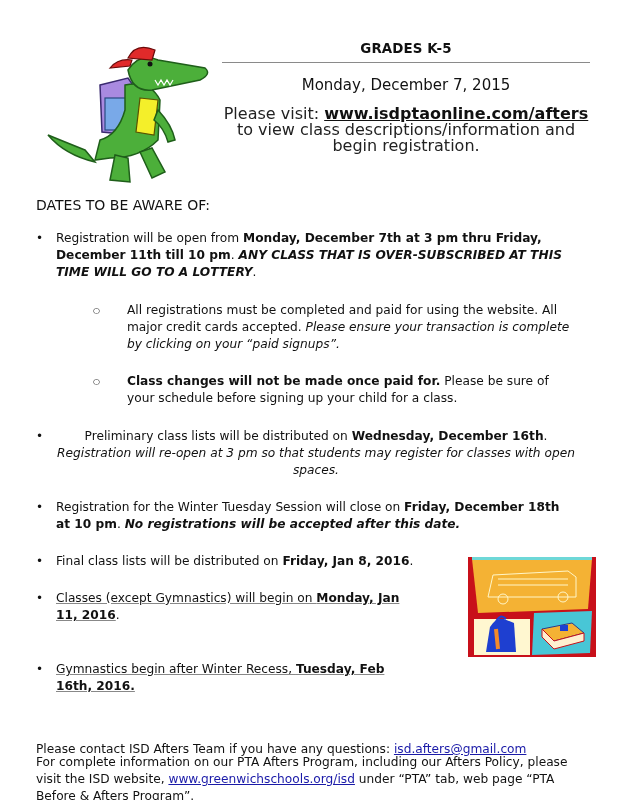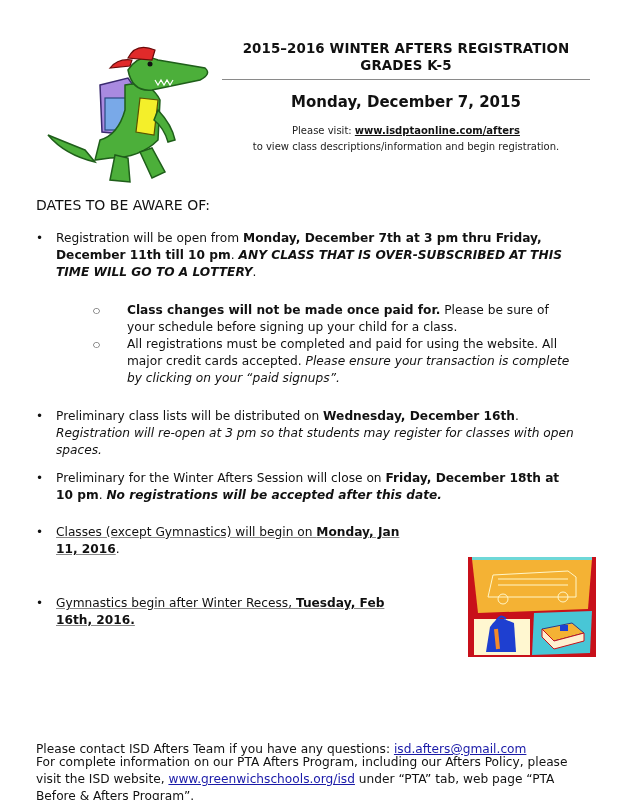--- a/index.html
+++ b/index.html
@@ -2,22 +2,22 @@
 <html><head>
 <meta charset="utf-8">
 <style>
   html, body { margin:0; padding:0; background:#fff; }
   body { width:618px; height:800px; position:relative; overflow:hidden;
          font-family:"DejaVu Sans", sans-serif; color:#111; font-size:12.2px; }
   .abs { position:absolute; }
   .header { left:222px; top:40px; width:368px; text-align:center; }
   .title { font-weight:bold; font-size:13.4px; line-height:17px; letter-spacing:0.1px; }
   .rule { height:0; border-top:1.5px solid #8a8a8a; margin:5px 0 0 0; }
-  .date { font-weight:bold; font-size:15px; margin-top:13px; }
-  .visit { margin-top:12px; font-size:10px; line-height:16px; color:#222; }
+  .date { font-weight:normal; font-size:15px; margin-top:13px; }
+  .visit { margin-top:12px; font-size:16px; line-height:16px; color:#222; }
   .visit a { color:#111; font-weight:bold; text-decoration:underline; }
   .label { left:36px; top:197px; font-size:14px; }
   ul.main { position:absolute; left:36px; top:230px; width:540px; margin:0; padding:0; list-style:none; }
   ul.main > li { position:relative; padding-left:20px; line-height:17px; }
   ul.main > li::before { content:"•"; position:absolute; left:0; top:0; font-size:12px; }
   ul.sub { list-style:none; margin:0; padding:0; }
   ul.sub > li { position:relative; padding-left:37px; margin-left:34px; line-height:17px; }
   ul.sub > li::before { content:"○"; position:absolute; left:3px; top:0; font-size:8px; }
   .b { font-weight:bold; }
   .i { font-style:italic; }
@@ -52,51 +52,53 @@
     <path d="M115 40 l3 5 l3 -5 l3 5 l3 -5 l3 5 l3 -5" fill="none" stroke="#fff" stroke-width="1.2"></path>
     <circle cx="110" cy="24" r="2.5" fill="#111"></circle>
 
     <path d="M88 18 Q96 2 115 10 L112 20 Z" fill="#e02a2a" stroke="#6a0a0a" stroke-width="1.2"></path>
     <path d="M70 28 Q78 18 92 20 L90 26 Z" fill="#e02a2a" stroke="#6a0a0a" stroke-width="1.2"></path>
   </svg>
 </div>
 
 <div class="abs header">
   <div class="title">
-    <div>2015–2016 WINTER AFTERS REGISTRATION</div>
     <div>GRADES K-5</div>
   </div>
   <div class="rule"></div>
   <div class="date">Monday, December 7, 2015</div>
   <div class="visit">
     <span>Please visit: </span><a>www.isdptaonline.com/afters</a><br>
     <span>to view class descriptions/information and begin registration.</span>
   </div>
 </div>
 
 <div class="abs label">DATES TO BE AWARE OF:</div>
 
 <ul class="main">
   <li style="margin-bottom:21px;">
     <span>Registration will be open from </span><span class="b">Monday, December 7th at 3 pm thru Friday, December 11th till 10 pm</span><span>.  </span><span class="bi">ANY CLASS THAT IS OVER-SUBSCRIBED AT THIS TIME WILL GO TO A LOTTERY</span><span>.</span>
     <ul class="sub" style="margin-top:21px;">
+      <li style="margin-bottom:20px;">
+        <span>All registrations must be completed and paid for using the website.  All major credit cards accepted.  </span><span class="i">Please ensure your transaction is complete by clicking on your “paid signups”.</span>
+      </li>
       <li>
         <span class="b">Class changes will not be made once paid for.</span><span>  Please be sure of your schedule before signing up your child for a class.</span>
       </li>
-      <li style="margin-bottom:20px;">
-        <span>All registrations must be completed and paid for using the website.  All major credit cards accepted.  </span><span class="i">Please ensure your transaction is complete by clicking on your “paid signups”.</span>
-      </li>
     </ul>
   </li>
-  <li style="margin-bottom:11px;">
+  <li style="margin-bottom:20px;text-align:center;">
     <span>Preliminary class lists will be distributed on </span><span class="b">Wednesday, December 16th</span><span>.</span><br>
     <span class="i">Registration will re-open at 3 pm so that students may register for classes with open spaces.</span>
   </li>
   <li style="margin-bottom:20px;">
-    <span>Preliminary for the Winter Afters Session will close on </span><span class="b">Friday, December 18th at 10 pm</span><span>.  </span><span class="bi">No registrations will be accepted after this date.</span>
+    <span>Registration for the Winter Tuesday Session will close on </span><span class="b">Friday, December 18th at 10 pm</span><span>.  </span><span class="bi">No registrations will be accepted after this date.</span>
+  </li>
+  <li style="margin-bottom:20px;">
+    <span>Final class lists will be distributed on </span><span class="b">Friday, Jan 8, 2016</span><span>.</span>
   </li>
   <li style="margin-bottom:37px; width:360px;">
     <span class="u">Classes (except Gymnastics) will begin on </span><span class="b u">Monday, Jan 11, 2016</span><span>.</span>
   </li>
   <li style="width:360px;">
     <span class="u">Gymnastics begin after Winter Recess, </span><span class="b u">Tuesday, Feb 16th, 2016.</span>
   </li>
 </ul>
 
 <div class="abs clip">

